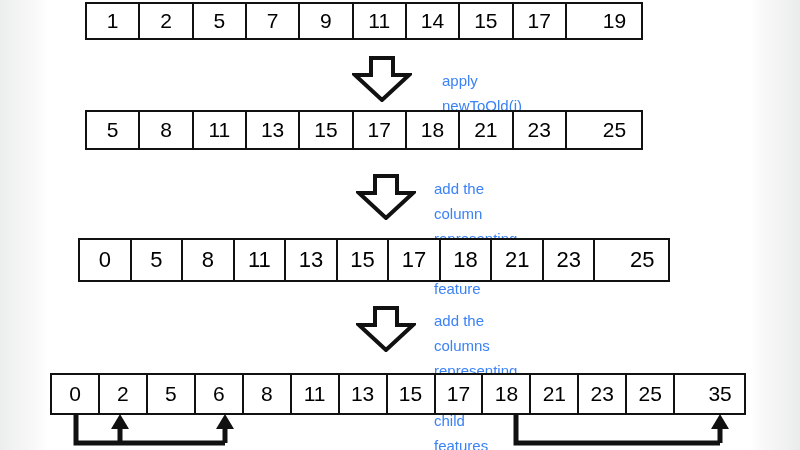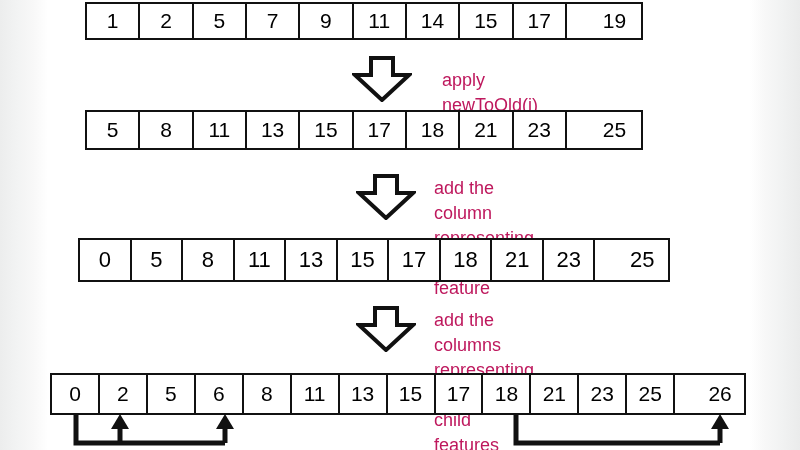--- a/index.html
+++ b/index.html
@@ -78,22 +78,22 @@
   .step {
     position: absolute;
   }
   .step .arrow {
     position: absolute;
     left: 0;
     top: 0;
   }
   .step .caption {
     position: absolute;
-    color: #be185d;
-    font-size: 18px;
+    color: #3b82f6;
+    font-size: 15px;
     line-height: 25px;
     white-space: pre-line;
   }
 
   #step1 { left: 352px; top: 56px;  }
   #step1 .caption { left: 90px; top: 12px; }
 
   #step2 { left: 356px; top: 174px; }
   #step2 .caption { left: 78px; top: 2px; }
 
@@ -187,21 +187,21 @@
     <div class="cell">6</div>
     <div class="cell">8</div>
     <div class="cell">11</div>
     <div class="cell">13</div>
     <div class="cell">15</div>
     <div class="cell">17</div>
     <div class="cell">18</div>
     <div class="cell">21</div>
     <div class="cell">23</div>
     <div class="cell">25</div>
-    <div class="cell">26</div>
+    <div class="cell">35</div>
   </div>
 
   <svg id="brackets" viewBox="0 0 800 37">
 
     <g>
       <path d="M76 0 L76 30 L225 30" fill="none" stroke="#111111" stroke-width="5" stroke-linejoin="miter"></path>
 
       <path d="M120 30 L120 10" fill="none" stroke="#111111" stroke-width="5"></path>
       <path d="M120 1 L129 16 L111 16 Z" fill="#111111"></path>
 

